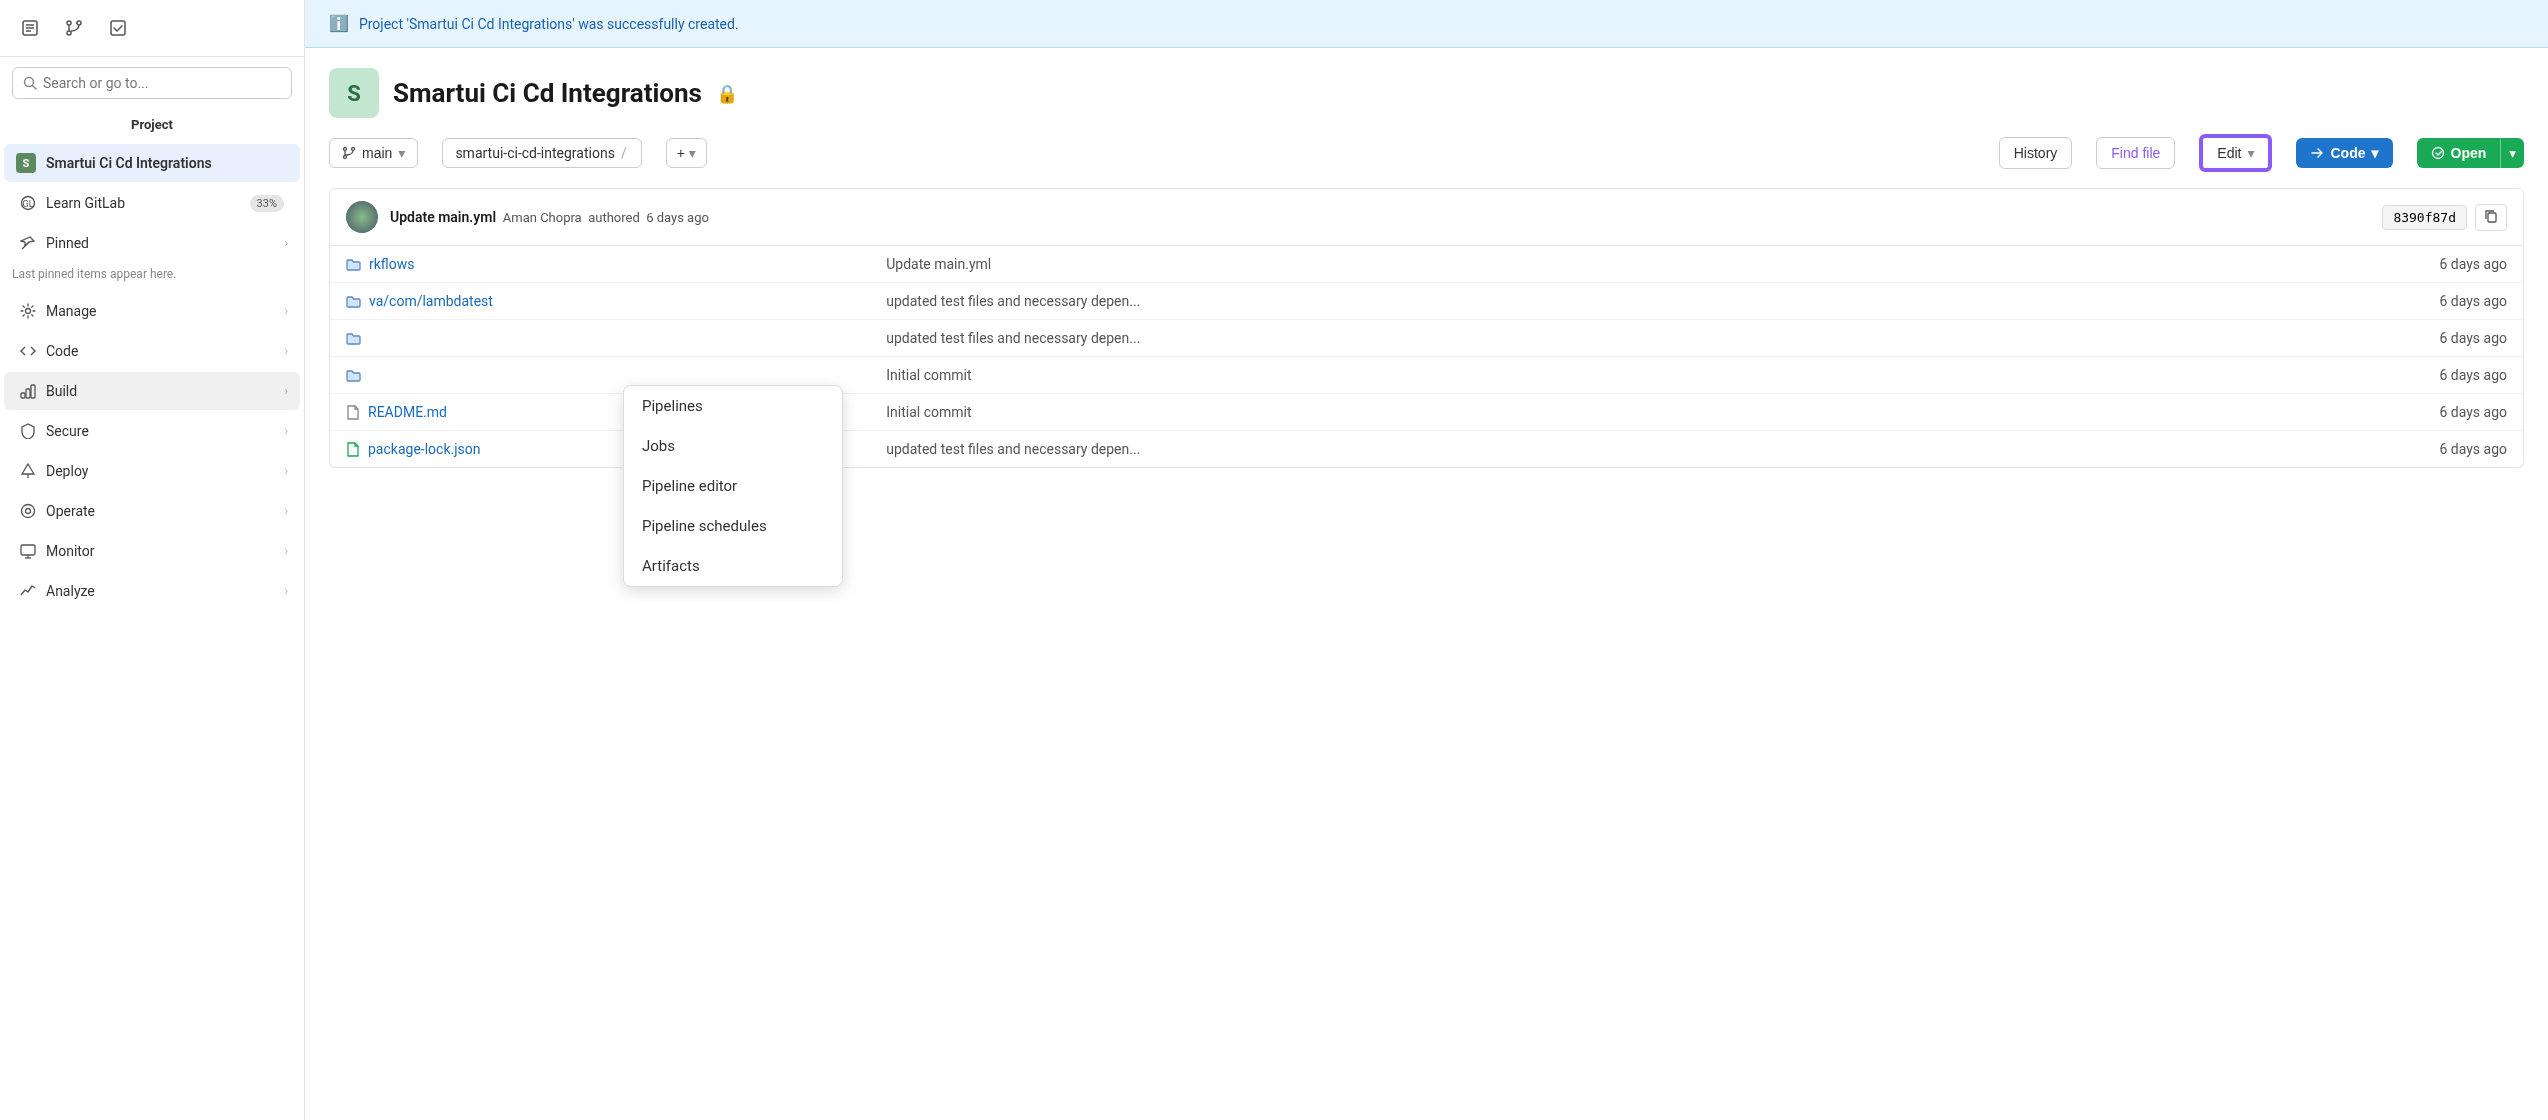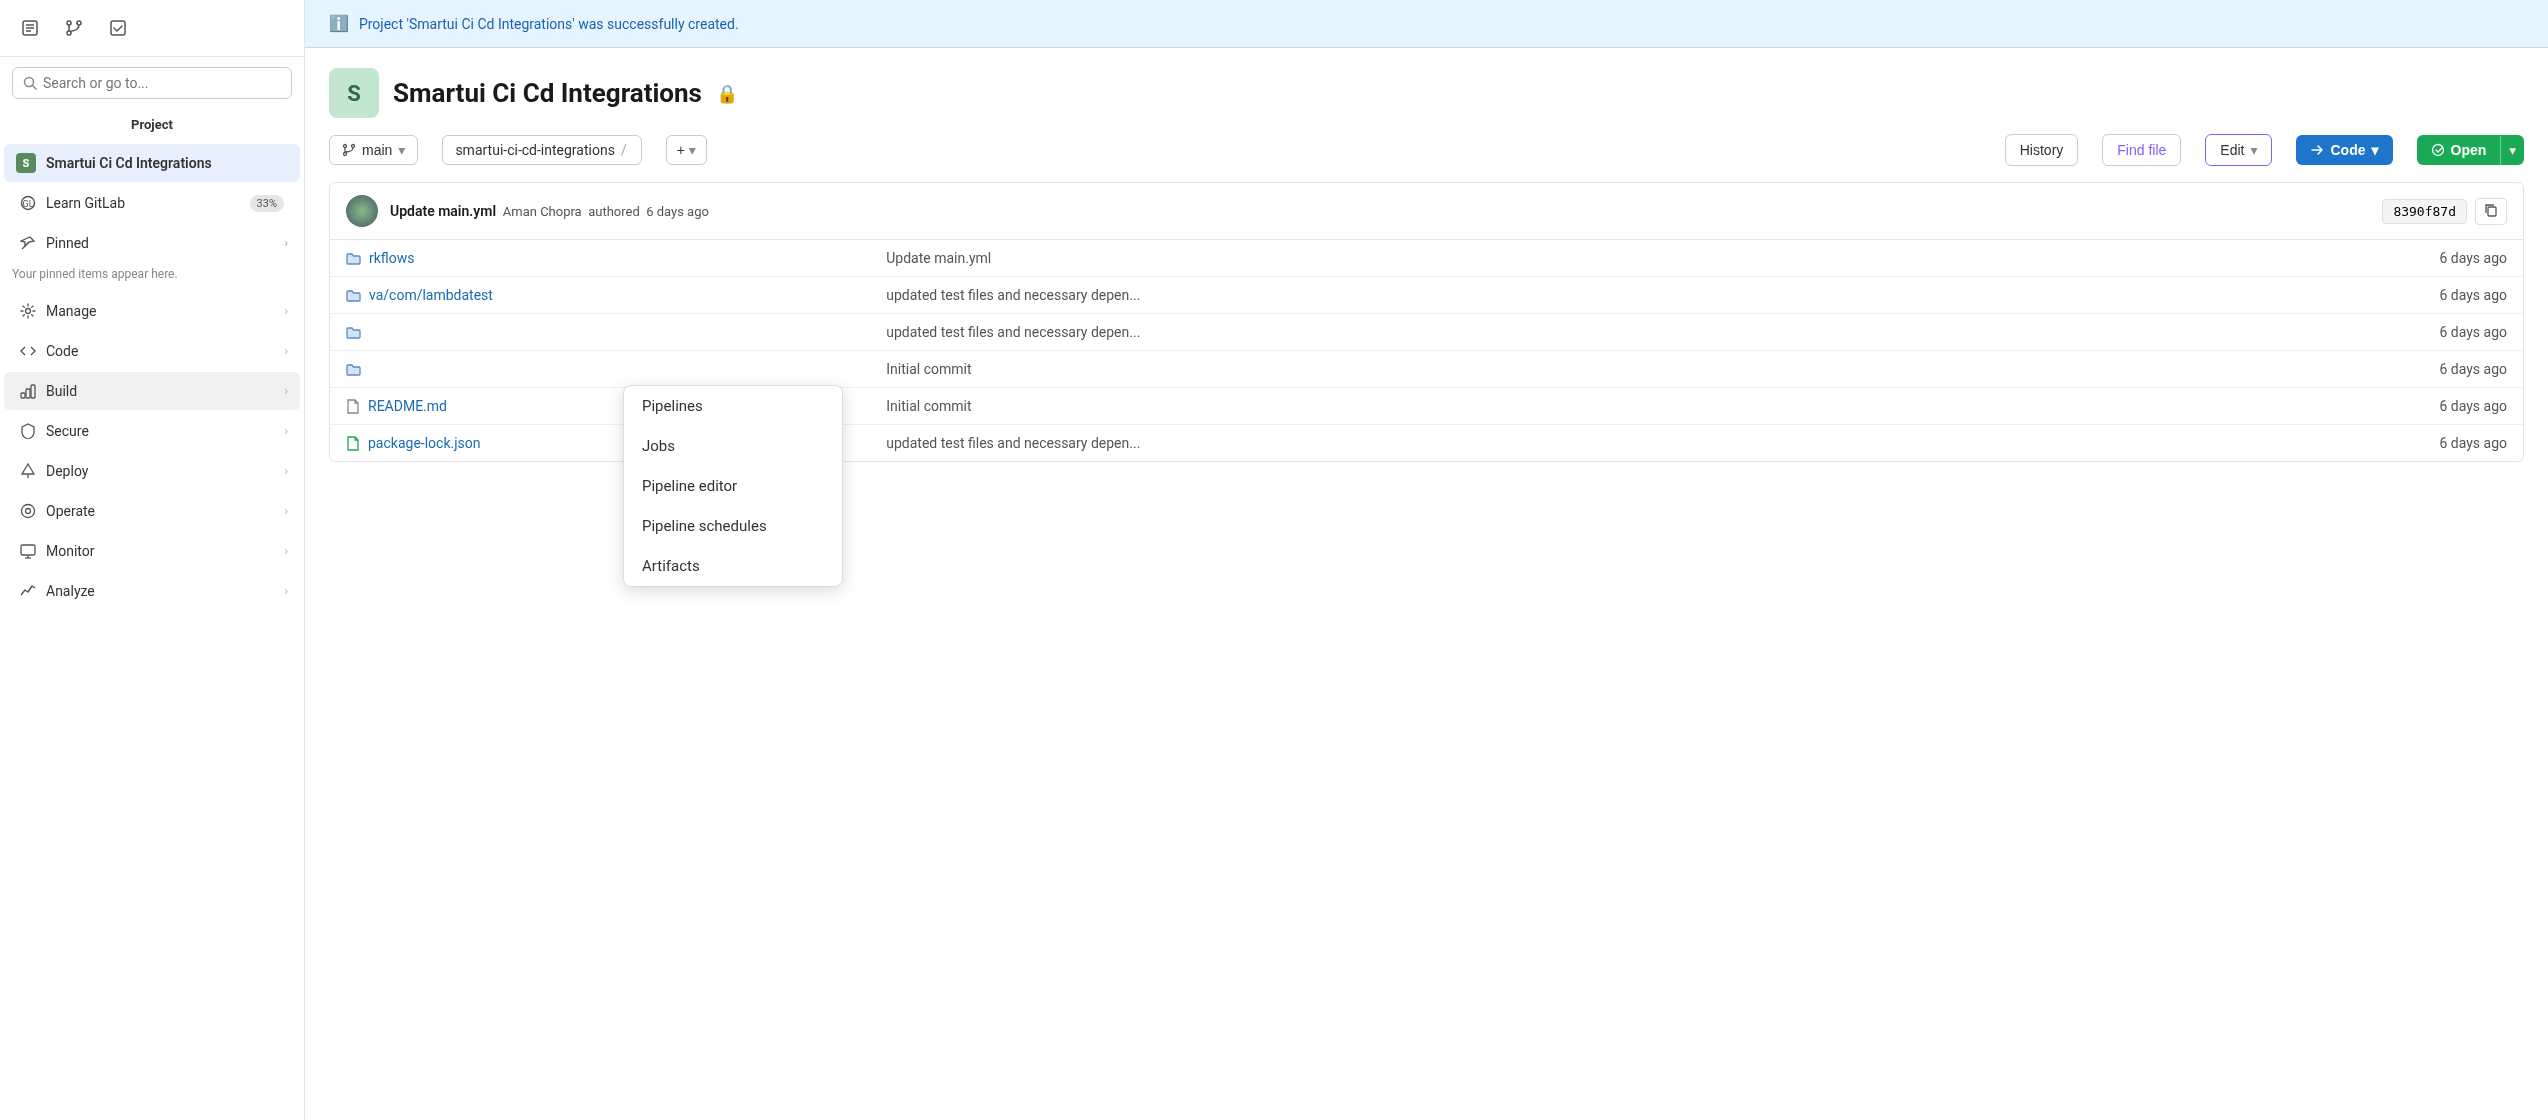--- a/index.html
+++ b/index.html
@@ -242,21 +242,21 @@
       cursor: pointer;
       font-size: 14px;
       color: #8b5cf6;
     }
 
     .edit-btn {
       display: flex;
       align-items: center;
       gap: 6px;
       padding: 7px 14px;
-      border: 1px solid #8b5cf6;
+      border: 4px solid #8b5cf6;
       border-radius: 6px;
       background: #fff;
       cursor: pointer;
       font-size: 14px;
       color: #333;
     }
 
     .code-btn {
       display: flex;
       align-items: center;
@@ -479,21 +479,21 @@
     <div class="sidebar-item-icon">
       <svg width="16" height="16" viewBox="0 0 16 16" fill="none">
           <path d="M10 2L14 6L9 7L5 11L5 7L1 6Z" stroke="#555" stroke-width="1.3" fill="none"></path>
           <line x1="9" y1="7" x2="2" y2="14" stroke="#555" stroke-width="1.3"></line>
         </svg>
     </div>
     <span class="sidebar-item-label">Pinned</span>
     <span class="sidebar-item-arrow">›</span>
   </div>
 
-  <div class="pinned-empty">Your pinned items appear here.</div>
+  <div class="pinned-empty">Last pinned items appear here.</div>
 
   <div class="sidebar-item">
     <div class="sidebar-item-icon">
       <svg width="16" height="16" viewBox="0 0 16 16" fill="none">
           <circle cx="8" cy="8" r="2.5" stroke="#555" stroke-width="1.3" fill="none"></circle>
           <path d="M8 1v2M8 13v2M1 8h2M13 8h2M3 3l1.4 1.4M11.6 11.6L13 13M13 3l-1.4 1.4M4.4 11.6L3 13" stroke="#555" stroke-width="1.3" stroke-linecap="round"></path>
         </svg>
     </div>
     <span class="sidebar-item-label">Manage</span>
     <span class="sidebar-item-arrow">›</span>

